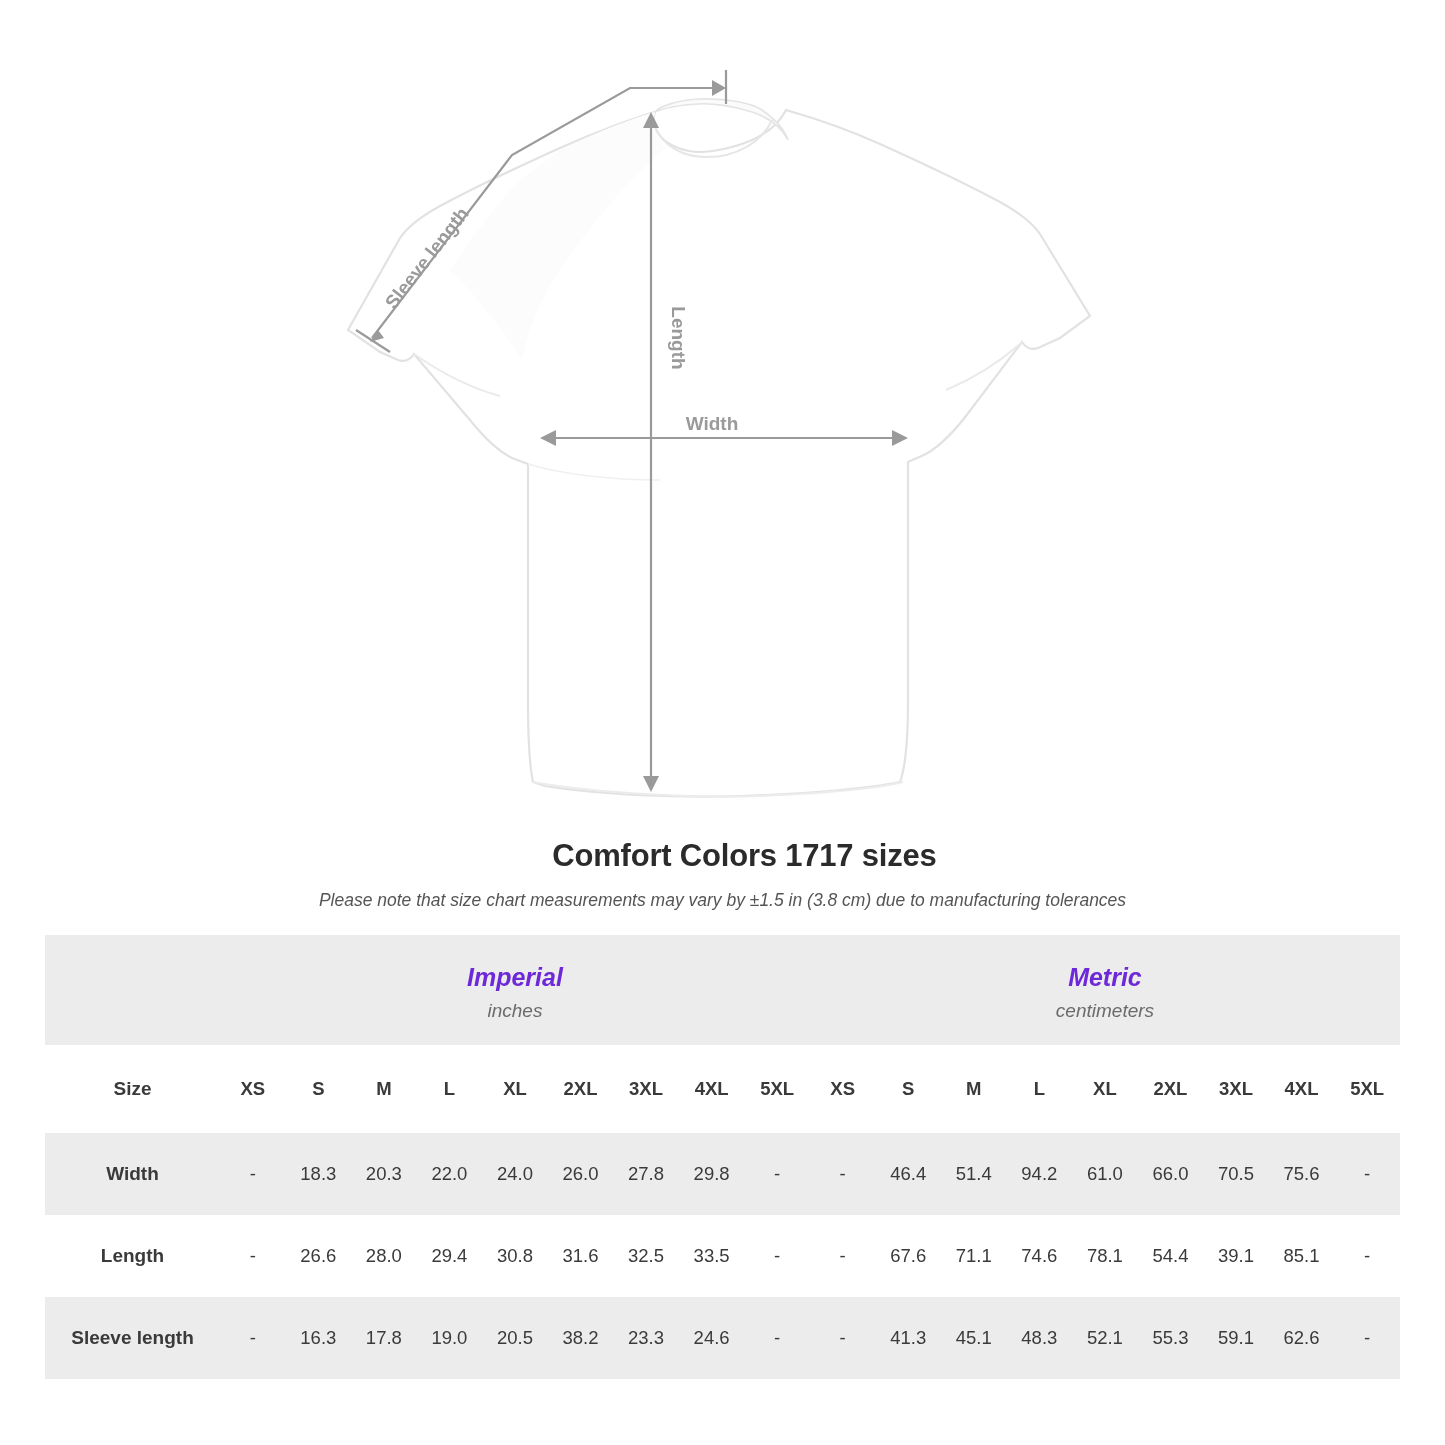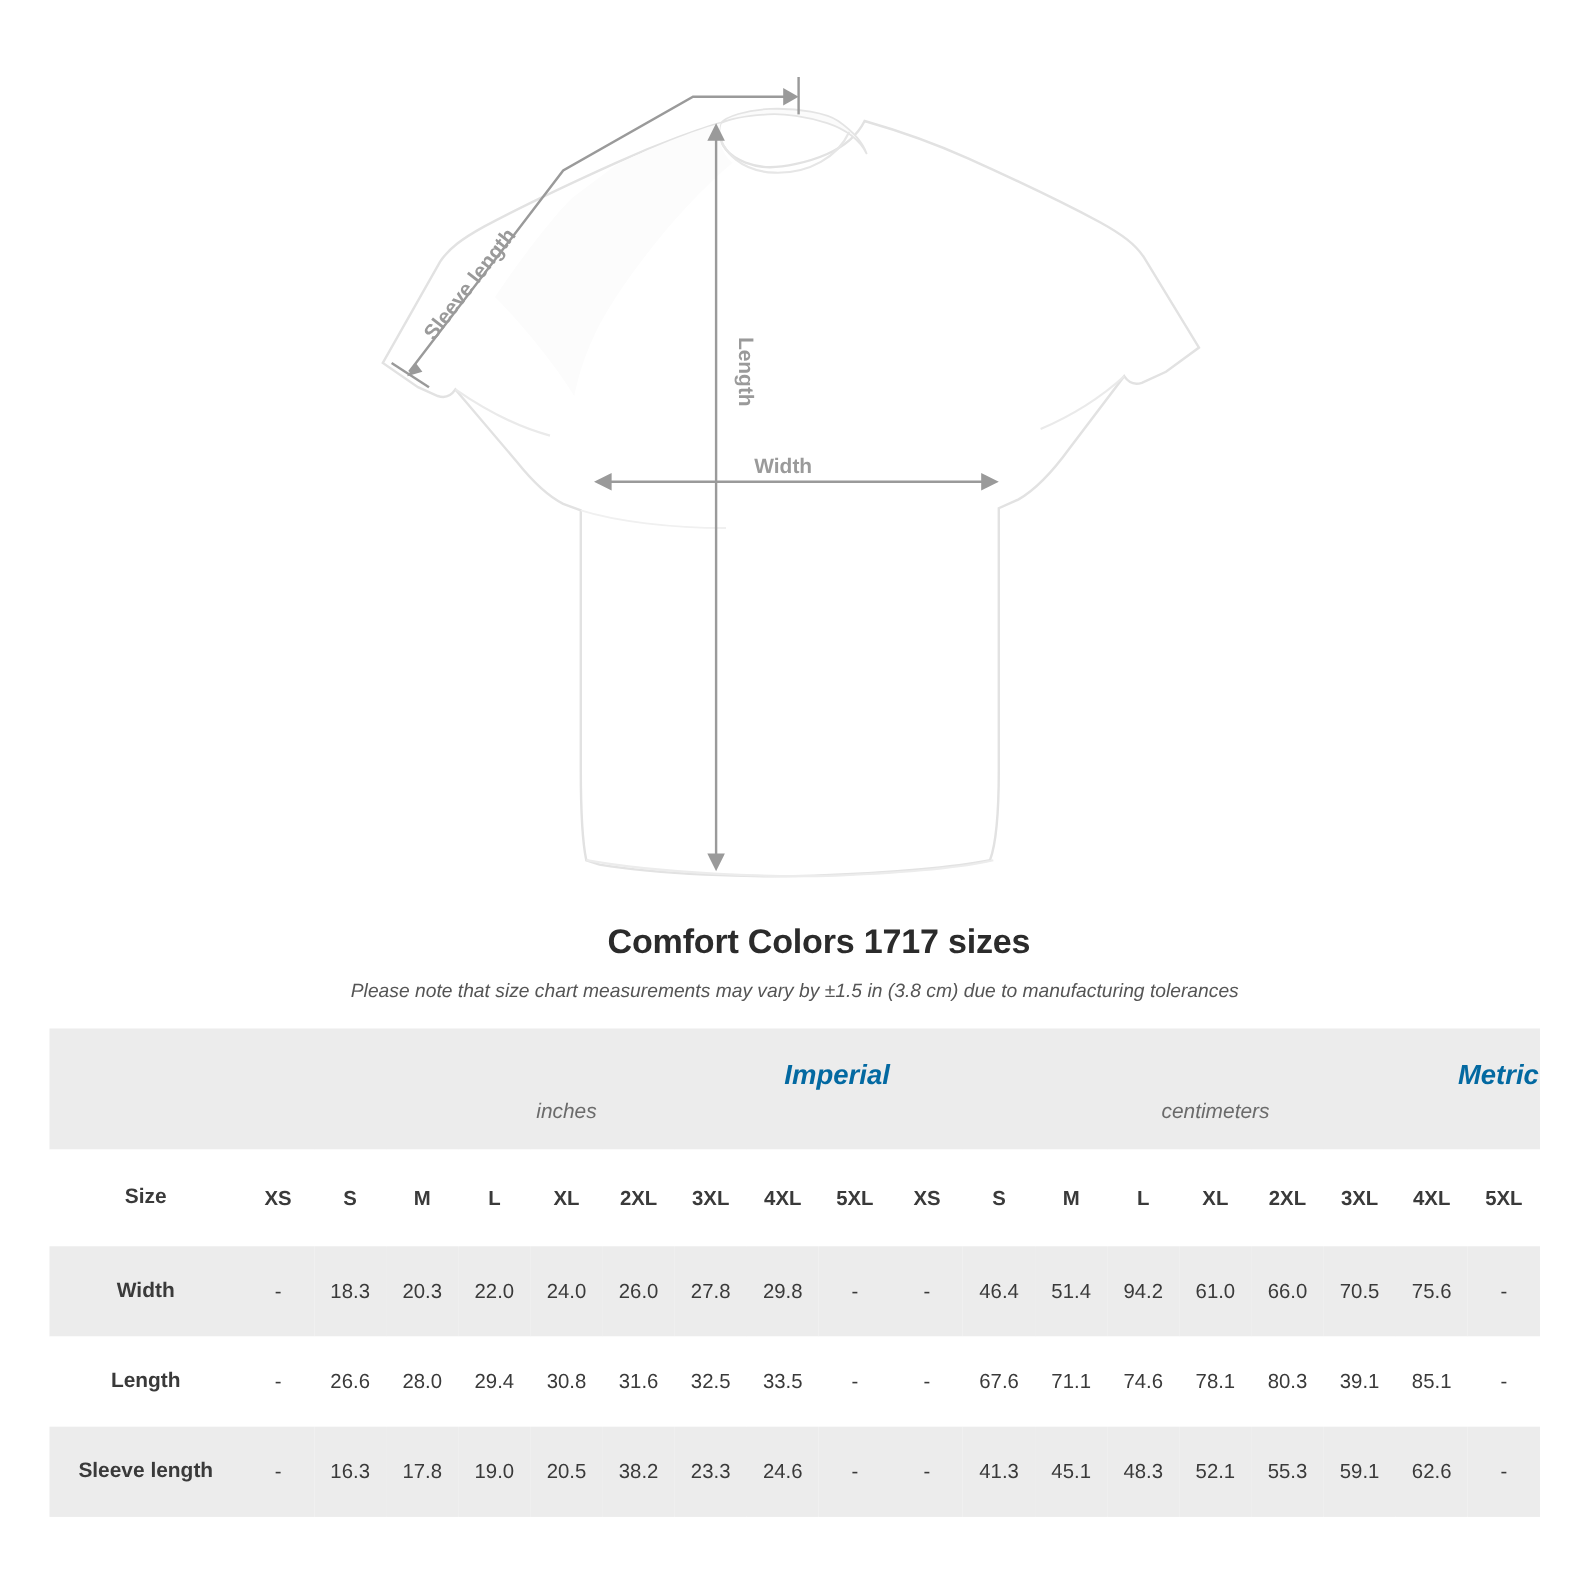--- a/index.html
+++ b/index.html
@@ -67,22 +67,21 @@
   
   .unit-cell {
     background: #ececec;
     height: 110px;
     padding-top: 6px;
   }
   .unit-name {
     font-size: 25px;
     font-style: italic;
     font-weight: bold;
-    color: #0369a1;
-    text-align: right;
+    color: #6d28d9;
   }
   .unit-sub {
     font-size: 19px;
     font-style: italic;
     color: #6b6b6b;
     margin-top: 8px;
   }
   .unit-spacer { background: #ececec; }
 
   
@@ -273,21 +272,21 @@
         <td>30.8</td>
         <td>31.6</td>
         <td>32.5</td>
         <td>33.5</td>
         <td>-</td>
         <td>-</td>
         <td>67.6</td>
         <td>71.1</td>
         <td>74.6</td>
         <td>78.1</td>
-        <td>80.3</td>
+        <td>54.4</td>
         <td>39.1</td>
         <td>85.1</td>
         <td>-</td>
       </tr>
 
       <tr class="row-data row-shaded">
         <td class="label-col">Sleeve length</td>
         <td>-</td>
         <td>16.3</td>
         <td>17.8</td>

